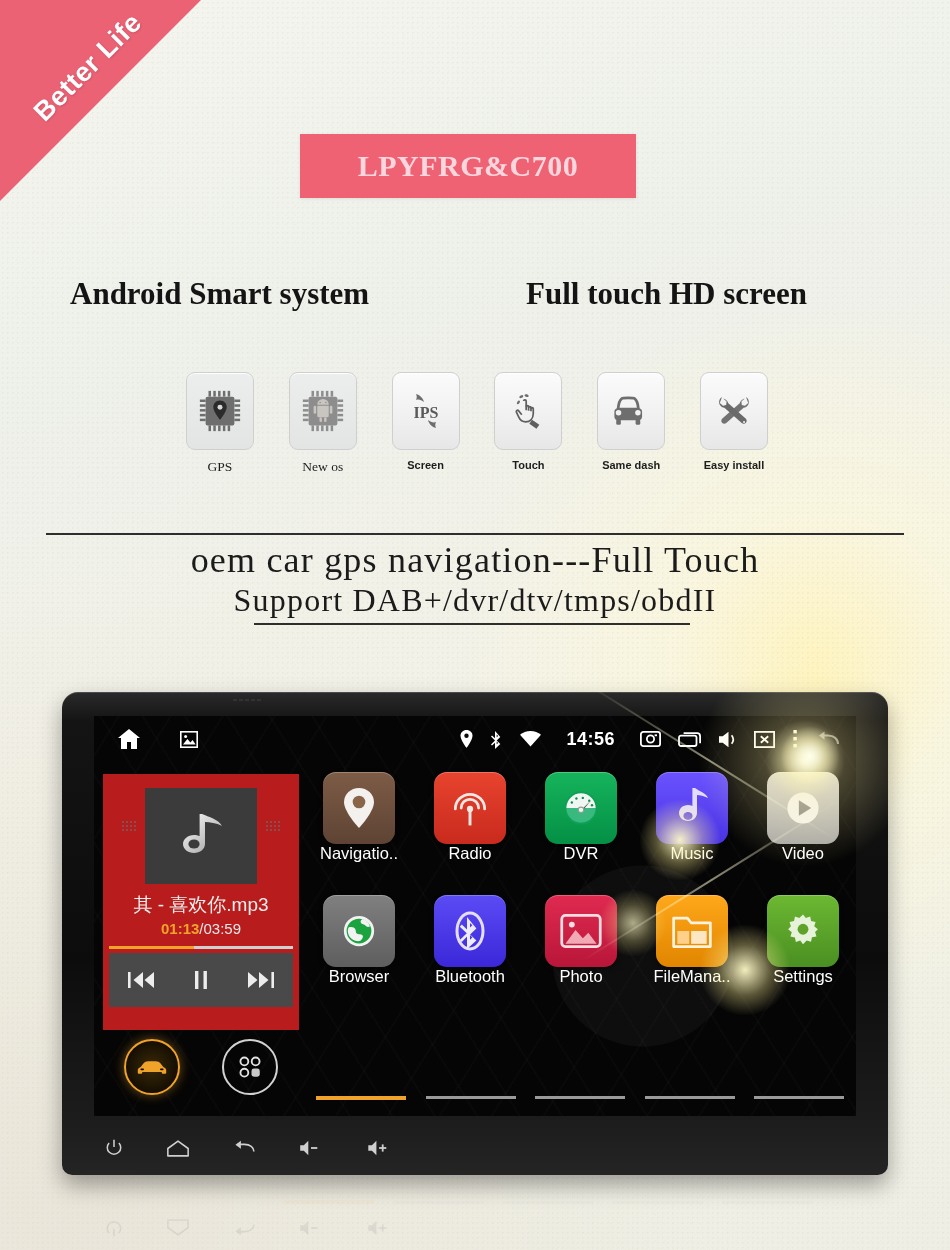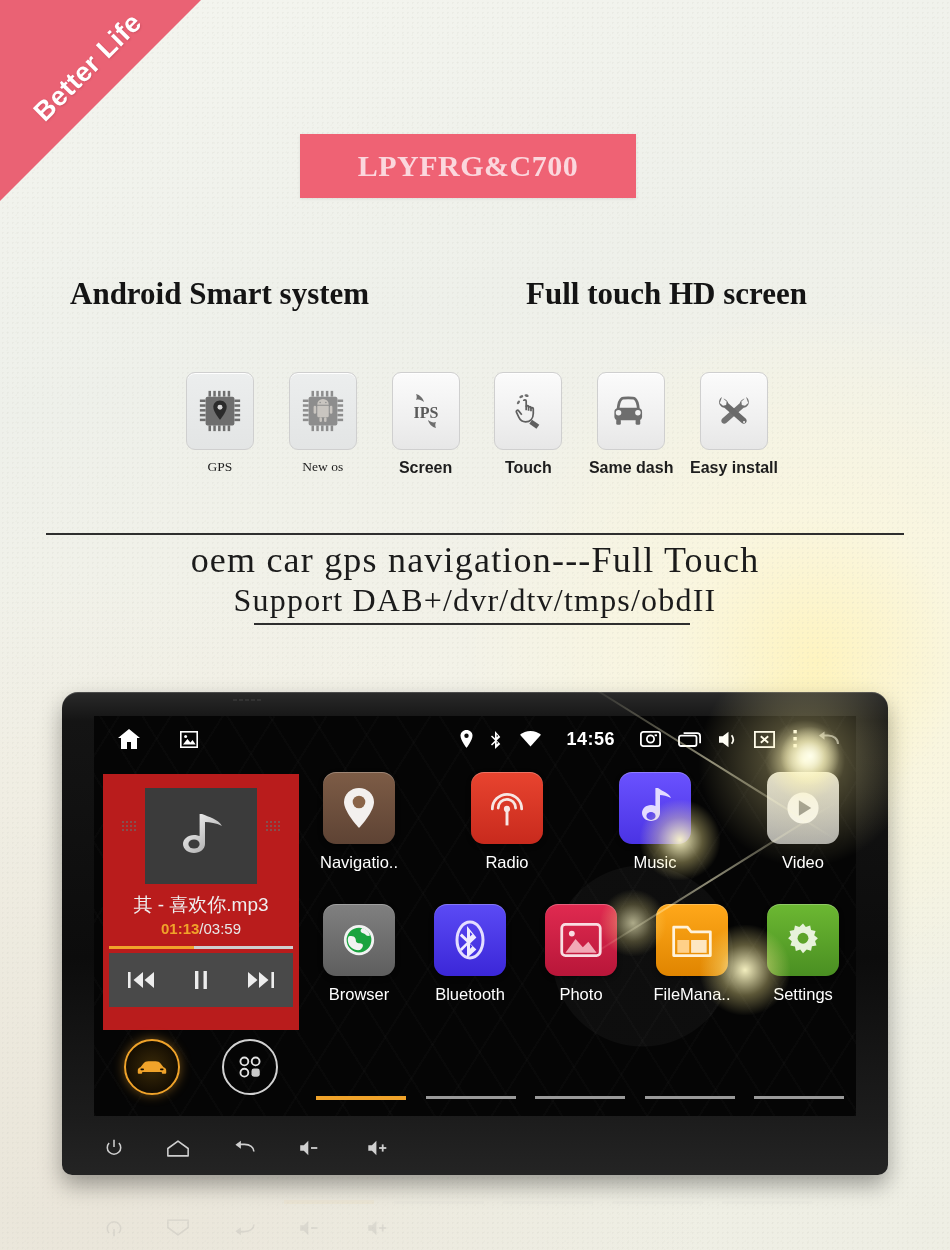--- a/index.html
+++ b/index.html
@@ -66,21 +66,21 @@
   .feat{width:96px;display:flex;flex-direction:column;align-items:center;}
   .feat .tile{
     width:66px;height:76px;border:1px solid #cfcfcf;border-radius:9px;
     background:linear-gradient(180deg,#fbfbfb 0%,#f0f0f0 60%,#e7e7e7 100%);
     display:flex;align-items:center;justify-content:center;
     box-shadow:inset 0 1px 0 #fff;
   }
   .feat .tile.shaded{background:linear-gradient(180deg,#eceeee 0%,#e3e5e5 100%);}
   .feat .lab{margin-top:9px;font-size:12.5px;color:#1d1d1d;white-space:nowrap;}
   .lab.serif{font-family:"Liberation Serif",serif;font-size:13.5px;}
-  .lab.sans{font-family:"Liberation Sans",sans-serif;font-weight:bold;font-size:16px;}
+  .lab.sans{font-family:"Liberation Sans",sans-serif;font-weight:bold;font-size:11px;}
 
   
   .rule-top{position:absolute;left:46px;top:533px;width:858px;height:2px;background:#2e2e2e;}
   .tagline{
     position:absolute;left:0;top:540px;width:950px;text-align:center;
     font-family:"Liberation Serif",serif;color:#1b1b1b;
   }
   .tagline .l1{font-size:36px;letter-spacing:1.2px;line-height:40px;}
   .tagline .l2{font-size:32px;letter-spacing:1.2px;line-height:40px;}
   .rule-bot{position:absolute;left:254px;top:623px;width:436px;height:2px;background:#2e2e2e;}
@@ -138,21 +138,21 @@
     box-shadow:0 0 12px rgba(240,163,42,.45);}
   .circ.apps{border:2px solid #d2d2d2;background:transparent;}
 
   
   .apps-grid{position:absolute;left:218px;top:56px;width:538px;height:310px;z-index:3;}
   .arow{display:flex;justify-content:space-between;}
   .arow.second{margin-top:32px;}
   .app{width:94px;display:flex;flex-direction:column;align-items:center;}
   .app .tile{width:72px;height:72px;border-radius:13px;display:flex;align-items:center;justify-content:center;
     box-shadow:0 2px 5px rgba(0,0,0,.45), inset 0 1px 0 rgba(255,255,255,.25);}
-  .app .nm{margin-top:9px;color:#fff;font-size:16.5px;white-space:nowrap;}
+  .app .nm{color:#fff;font-size:16.5px;white-space:nowrap;}
 
   
   .pagedots{position:absolute;left:222px;top:380px;width:528px;height:6px;z-index:3;
     display:flex;justify-content:space-between;}
   .pagedots i{display:block;width:90px;height:3px;background:#9a9a9a;}
   .pagedots i.on{background:#f0a32a;height:4px;}
 
   
   .bezel{position:absolute;left:32px;top:436px;width:762px;height:40px;z-index:3;
     display:flex;align-items:center;gap:42px;padding-left:10px;color:#cfcfcf;}
@@ -505,20 +505,39 @@
                   <path d="M14.5 24a9.5 9.5 0 0 1 19 0" transform="translate(-0.1,0)"></path>
                   <path d="M8 25a16 16 0 0 1 32 0"></path>
                 </g>
                 <circle cx="24" cy="25" r="3.4" fill="#f7e7e4"></circle>
                 <rect x="22.4" y="25" width="3.2" height="18" fill="#f7e7e4"></rect>
               </svg>
             </div>
             <div class="nm">Radio</div>
           </div>
           <div class="app">
+            <div class="tile" style="background:linear-gradient(180deg,#16b45c,#049045)">
+              <svg width="44" height="44" viewBox="0 0 48 48">
+                <circle cx="24" cy="24" r="17" fill="#f0f6f2"></circle>
+                <path d="M7 24a17 17 0 0 0 34 0z" fill="#39b97e"></path>
+                <circle cx="24" cy="24" r="17" fill="none" stroke="#0ea056" stroke-width="2"></circle>
+                <g fill="#0b8f4c">
+                    <circle cx="14" cy="18" r="1.3"></circle>
+                    <circle cx="19" cy="13.6" r="1.3"></circle>
+                    <circle cx="26" cy="13" r="1.3"></circle>
+                    <circle cx="33" cy="16" r="1.3"></circle>
+                    <circle cx="36" cy="21" r="1.3"></circle>
+                  </g>
+                <path d="M24.9 25.6 35 15.5l-9.2 11.2z" fill="#4d4d4d"></path>
+                <circle cx="24" cy="26" r="3" fill="#eef5f1" stroke="#8f9e96" stroke-width="1.2"></circle>
+              </svg>
+            </div>
+            <div class="nm">DVR</div>
+          </div>
+          <div class="app">
             <div class="tile" style="background:linear-gradient(180deg,#6a52ff,#4a33e4)">
               <svg width="38" height="44" viewBox="0 0 38 44">
                 <path d="M22 2c4 3 11 5 13 10-4-2-8-3-11-3v18c0 4.4-4 8-9 8s-9-3.6-9-8 4-8 9-8c1.6 0 3.1.4 4.4 1.1V2z" fill="#e3dcff"></path>
                 <ellipse cx="15" cy="30" rx="4.6" ry="3.9" fill="#5b46ef"></ellipse>
               </svg>
             </div>
             <div class="nm">Music</div>
           </div>
           <div class="app">
             <div class="tile" style="background:linear-gradient(180deg,#d6d6d6,#a8a8a8)">

